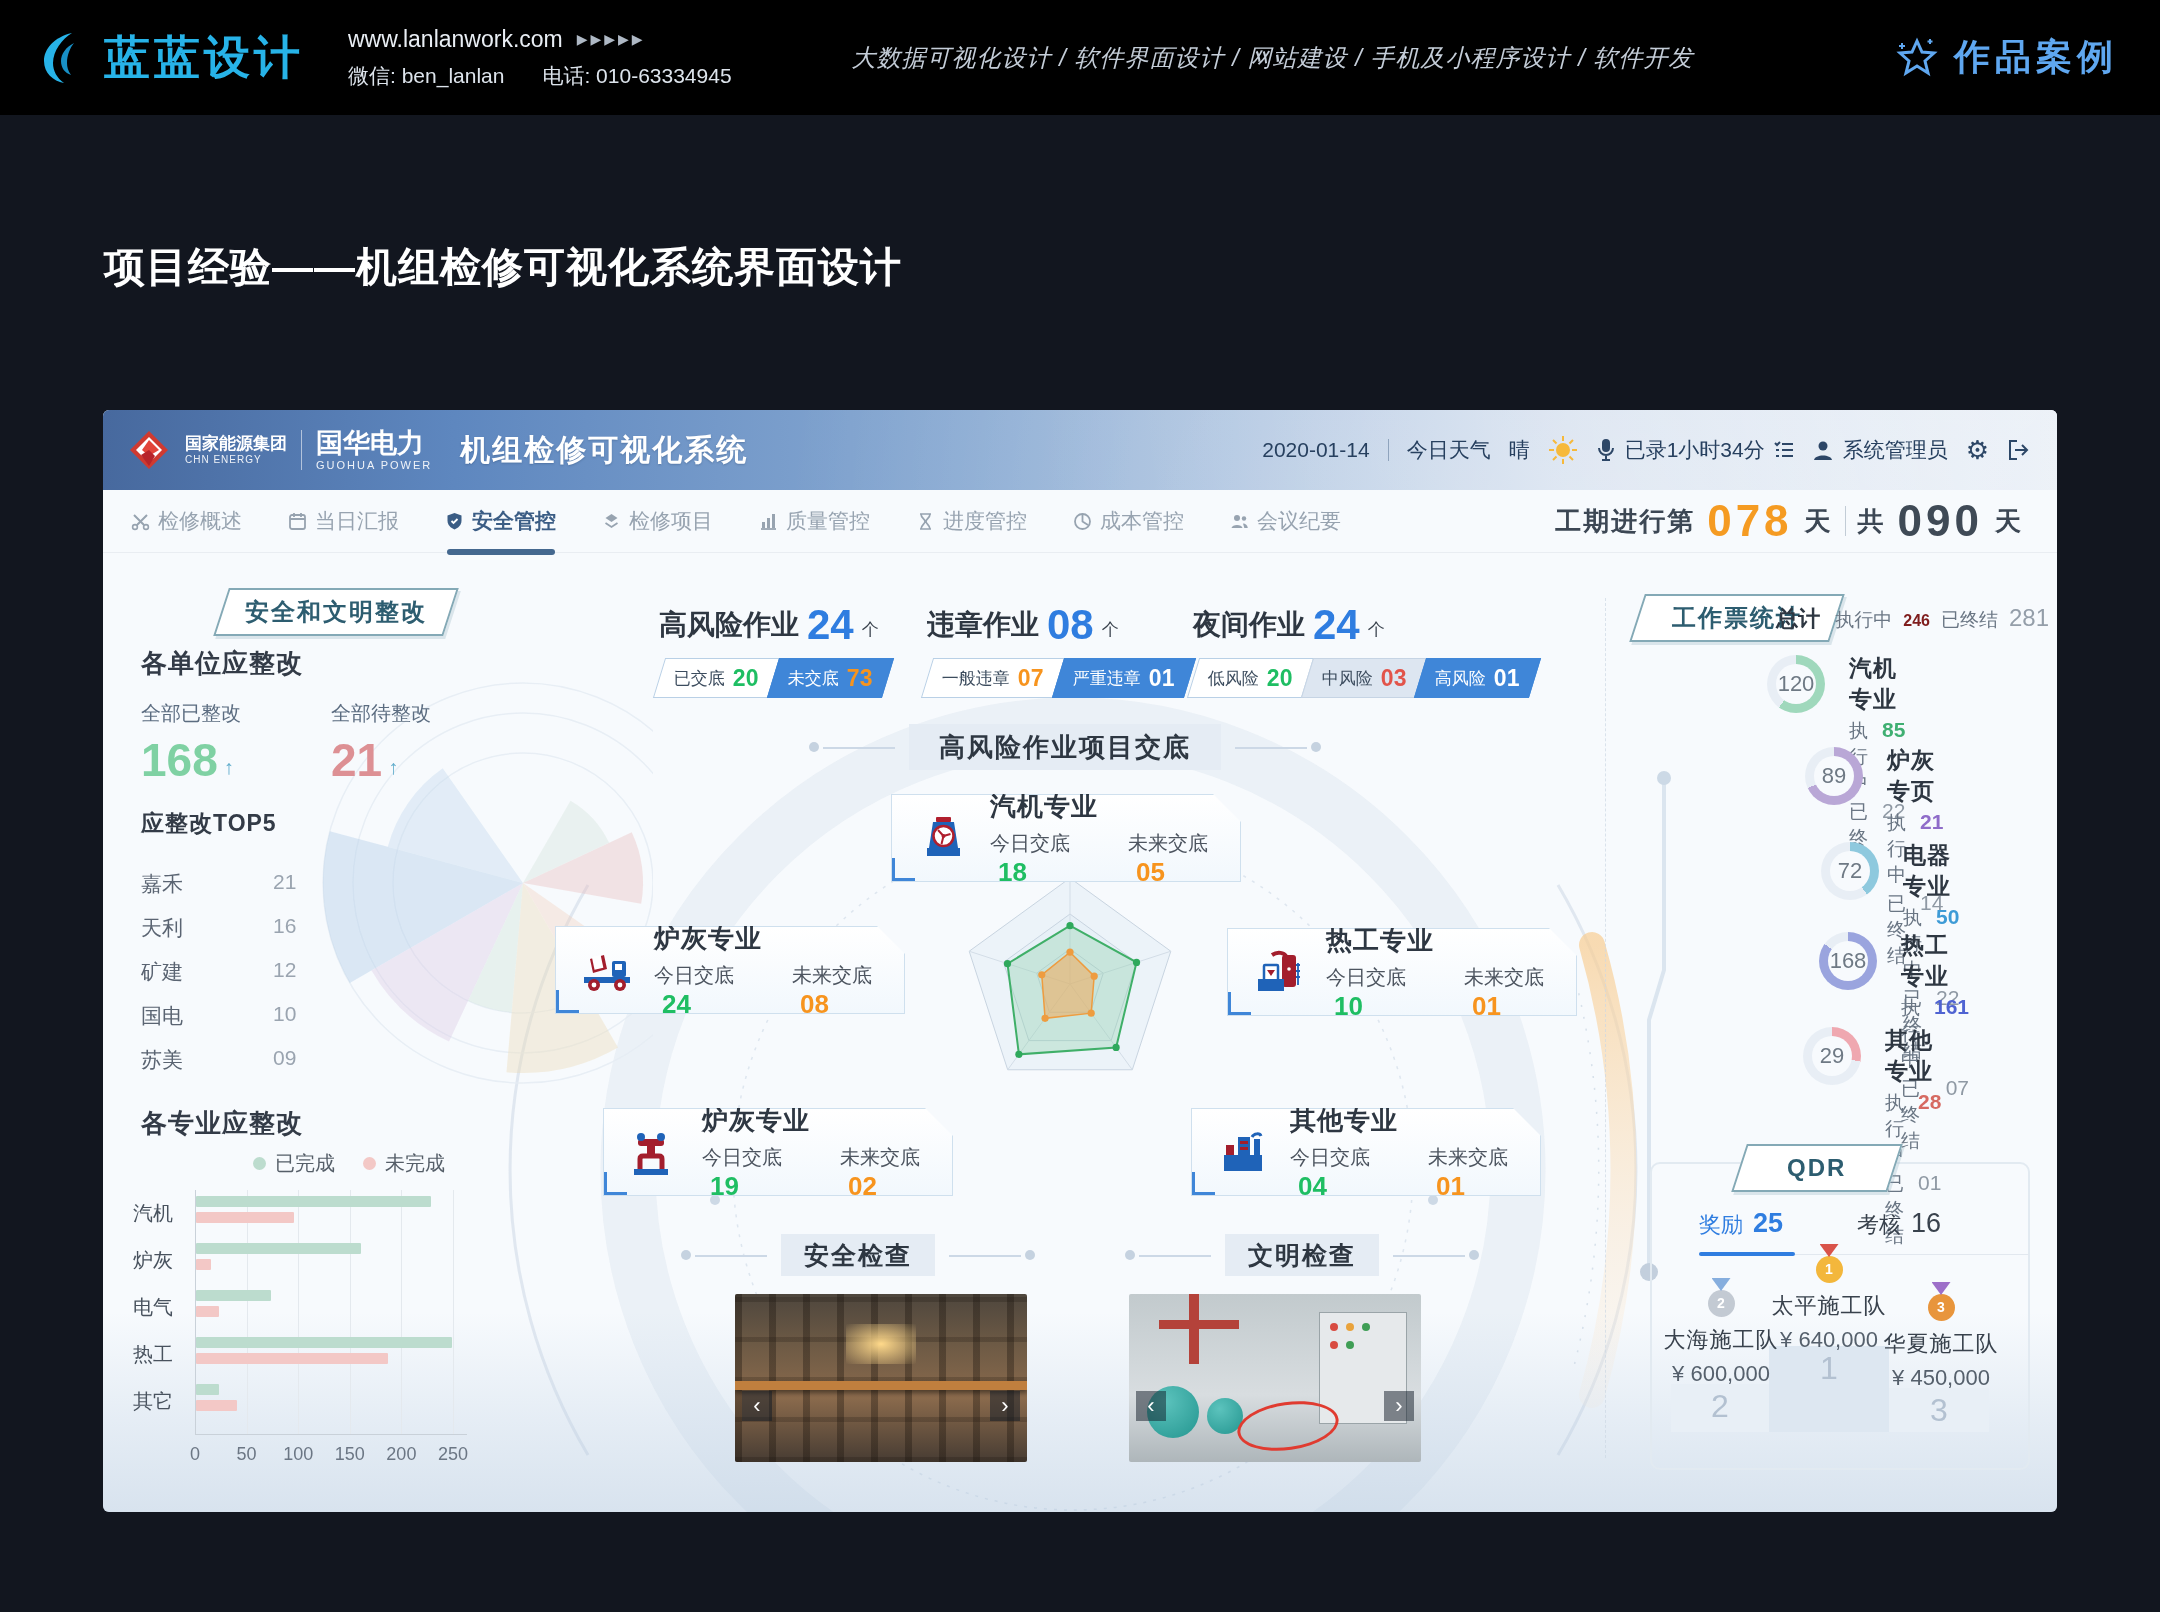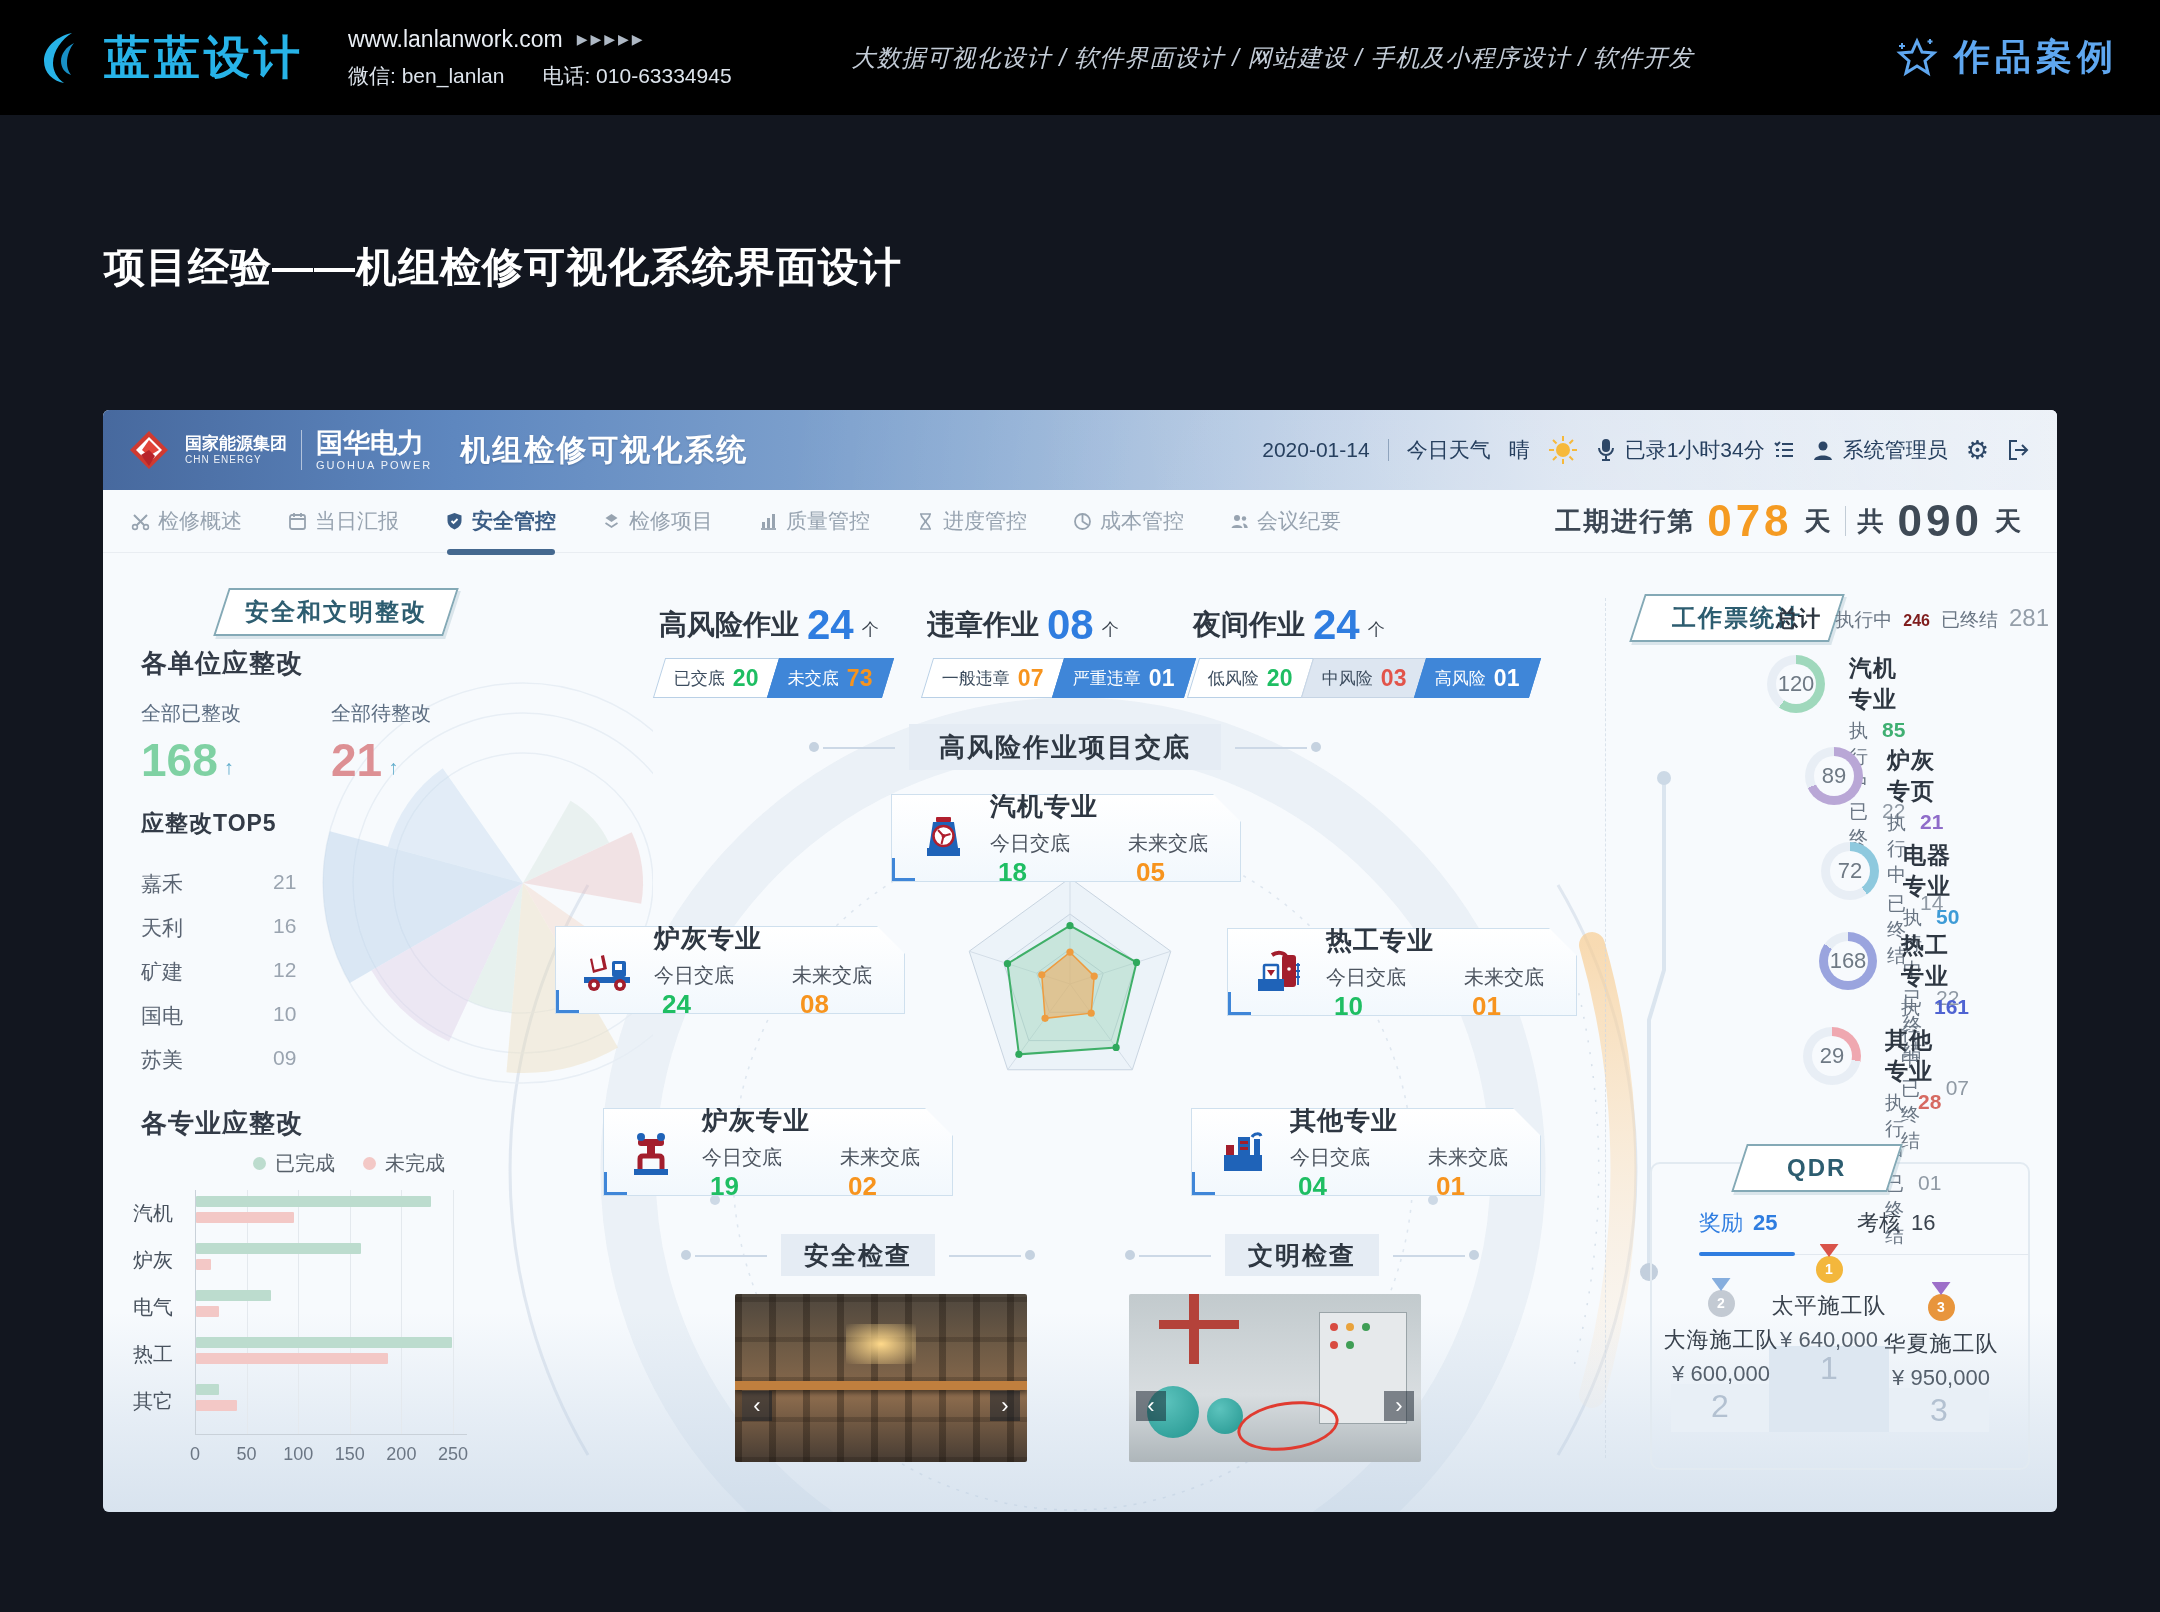--- a/index.html
+++ b/index.html
@@ -130,21 +130,21 @@
   .donut b{position:absolute;inset:0;display:flex;align-items:center;justify-content:center;font-size:22px;color:#6e7984;font-weight:normal;z-index:2;}
   .d-text{position:absolute;}
   .d-name{font-size:23px;font-weight:bold;color:#2e3742;letter-spacing:1px;}
   .d-line{font-size:19px;color:#6a7684;margin-top:3px;display:flex;gap:14px;}
   .d-line b{font-size:21px;}
   .d-done-val{color:#8f99a4;font-weight:normal;font-size:21px;}
   
   .qdr-box{position:absolute;left:1547px;top:752px;width:376px;height:304px;border:2px solid #e2eaf1;border-radius:10px;}
   .qdr-tabs{position:absolute;left:1596px;top:798px;width:330px;height:46px;border-bottom:1px solid #e2e8ef;}
   .qtab{position:absolute;top:0;display:flex;align-items:baseline;gap:10px;cursor:pointer;}
-  .qtab .ql{font-size:22px;} .qtab .qn{font-size:22px;font-weight:bold;}
+  .qtab .ql{font-size:22px;} .qtab .qn{font-size:27px;font-weight:bold;}
   .qtab.active{color:#2f7de0;} .qtab.active .ql,.qtab.active .qn{color:#2f7de0;}
   .qtab.idle .ql,.qtab.idle .qn{color:#39424d;}
   .qtab.active::after{content:"";position:absolute;left:0;top:44px;width:96px;height:4px;background:#2f7de0;border-radius:2px;}
   .pod-step{position:absolute;display:flex;align-items:flex-start;justify-content:center;}
   .pod-step span{font-size:32px;color:#b3c1d1;margin-top:4px;}
   .pod-col{position:absolute;width:120px;text-align:center;}
   .medal{position:relative;width:27px;height:27px;border-radius:50%;margin:14px auto 0;color:#fff;font-size:14px;font-weight:bold;line-height:27px;text-align:center;}
   .medal::before{content:"";position:absolute;left:4px;top:-12px;width:19px;height:13px;clip-path:polygon(0 0,100% 0,50% 100%);}
   .m1{background:#f3b73c;} .m1::before{background:#d9534a;}
   .m2{background:#c3cad3;} .m2::before{background:#86aede;}
@@ -782,17 +782,17 @@
       <div class="amount">¥ 640,000</div>
     </div>
     <div class="pod-col" style="left:1558px;top:866px;">
       <div class="medal m2"><span>2</span></div>
       <div class="team">大海施工队</div>
       <div class="amount">¥ 600,000</div>
     </div>
     <div class="pod-col" style="left:1778px;top:870px;">
       <div class="medal m3"><span>3</span></div>
       <div class="team">华夏施工队</div>
-      <div class="amount">¥ 950,000</div>
+      <div class="amount">¥ 450,000</div>
     </div>
 
   </section>
 </div>
 
 </body></html>

